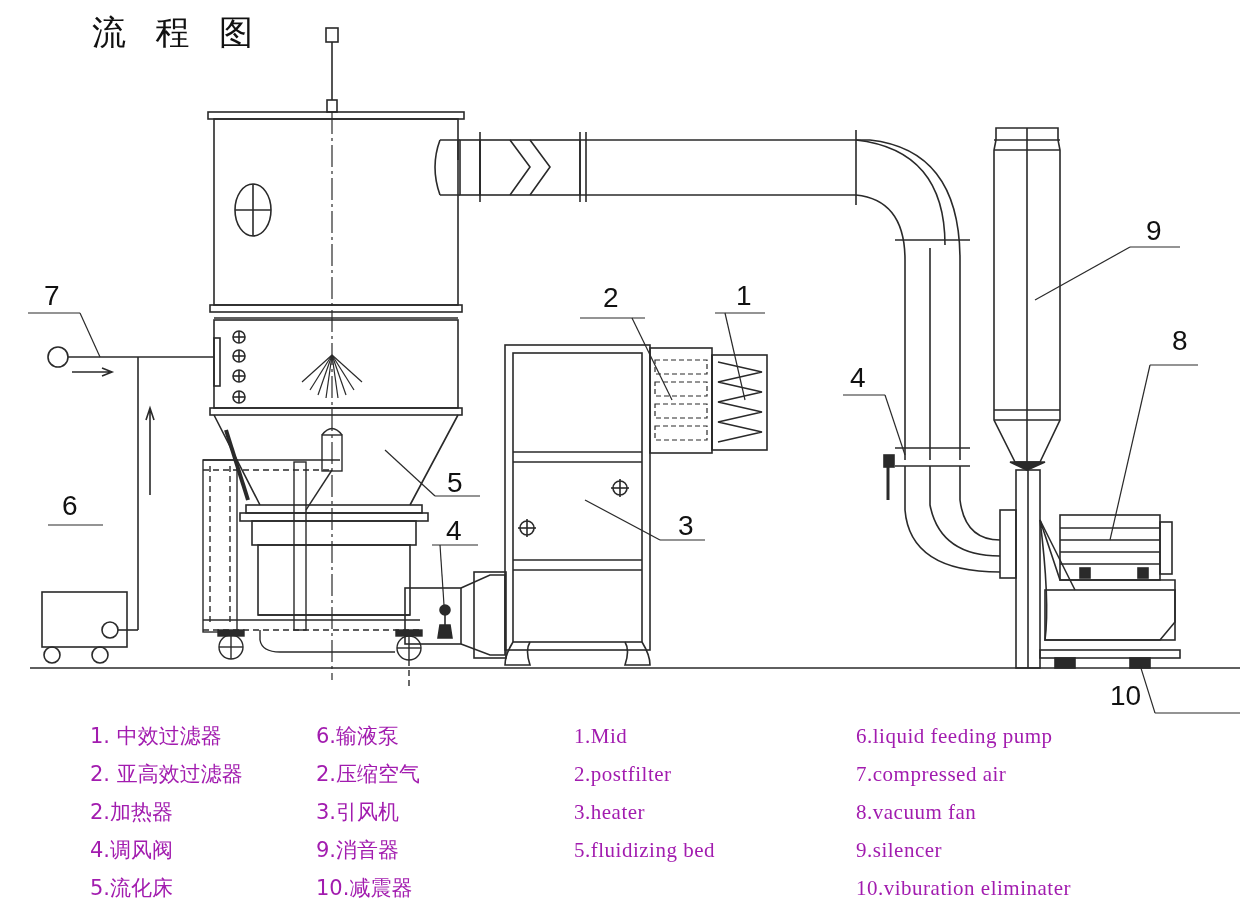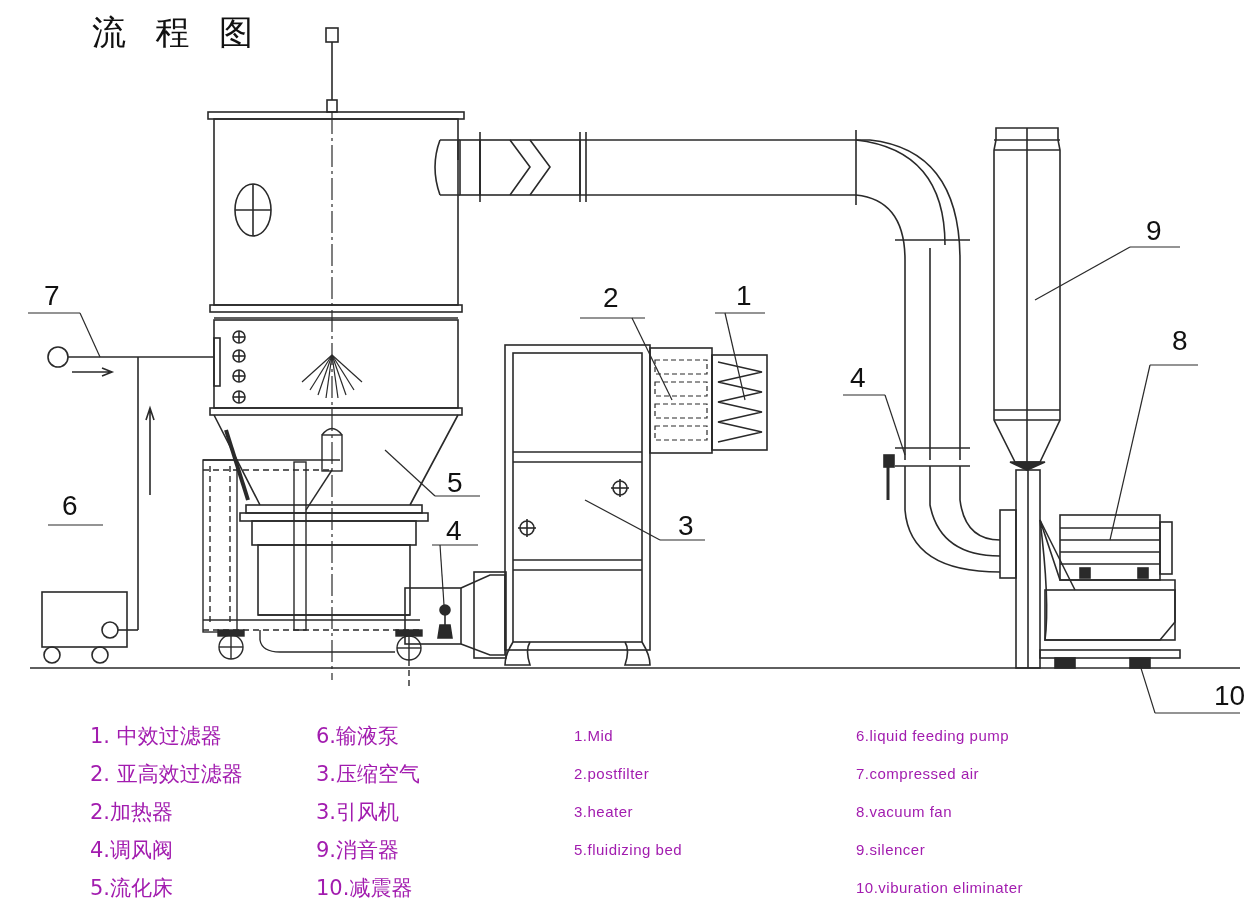--- a/index.html
+++ b/index.html
@@ -4,21 +4,21 @@
 <style>
   html, body { margin:0; padding:0; background:#ffffff; }
   body { width:1248px; height:905px; position:relative; overflow:hidden;
          font-family:"DejaVu Sans", sans-serif; color:#1a1a1a; }
   #title { position:absolute; left:92px; top:10px; font-size:34px; letter-spacing:10px;
            font-family:Liberation Sans, sans-serif; color:#111; }
   #diagram { position:absolute; left:0; top:0; }
   .callout { position:absolute; font-size:28px; color:#111; font-family:"Liberation Sans", sans-serif; }
   .legend-col { position:absolute; top:722px; }
   .legend-item { height:38px; line-height:28px; font-size:21px; white-space:nowrap; color:#a21caf; }
-  .legend-en .legend-item { font-family:Liberation Sans, sans-serif; font-size:15px; letter-spacing:0.5px; }
+  .legend-en .legend-item { font-family:Liberation Serif, serif; font-size:21px; letter-spacing:0.5px; }
 </style>
 </head>
 <body>
 
 <div id="title">流 程 图</div>
 
 <svg id="diagram" width="1248" height="905" viewBox="0 0 1248 905" fill="none" stroke="#2a2a2a" stroke-width="1.6">
 
   <line x1="30" y1="668" x2="1240" y2="668"></line>
 
@@ -270,32 +270,32 @@
 <div class="callout" style="left:736px;top:280px;">1</div>
 <div class="callout" style="left:603px;top:282px;">2</div>
 <div class="callout" style="left:678px;top:510px;">3</div>
 <div class="callout" style="left:446px;top:515px;">4</div>
 <div class="callout" style="left:850px;top:362px;">4</div>
 <div class="callout" style="left:447px;top:467px;">5</div>
 <div class="callout" style="left:62px;top:490px;">6</div>
 <div class="callout" style="left:44px;top:280px;">7</div>
 <div class="callout" style="left:1172px;top:325px;">8</div>
 <div class="callout" style="left:1146px;top:215px;">9</div>
-<div class="callout" style="left:1214px;top:680px;text-align:center;">10</div>
+<div class="callout" style="left:1110px;top:680px;text-align:center;">10</div>
 
 <div class="legend-col" style="left:90px;">
   <div class="legend-item">1. 中效过滤器</div>
   <div class="legend-item">2. 亚高效过滤器</div>
   <div class="legend-item">2.加热器</div>
   <div class="legend-item">4.调风阀</div>
   <div class="legend-item">5.流化床</div>
 </div>
 <div class="legend-col" style="left:316px;">
   <div class="legend-item">6.输液泵</div>
-  <div class="legend-item">3.压缩空气</div>
+  <div class="legend-item">2.压缩空气</div>
   <div class="legend-item">3.引风机</div>
   <div class="legend-item">9.消音器</div>
   <div class="legend-item">10.减震器</div>
 </div>
 <div class="legend-col legend-en" style="left:574px;">
   <div class="legend-item">1.Mid</div>
   <div class="legend-item">2.postfilter</div>
   <div class="legend-item">3.heater</div>
   <div class="legend-item">5.fluidizing bed</div>
 </div>

